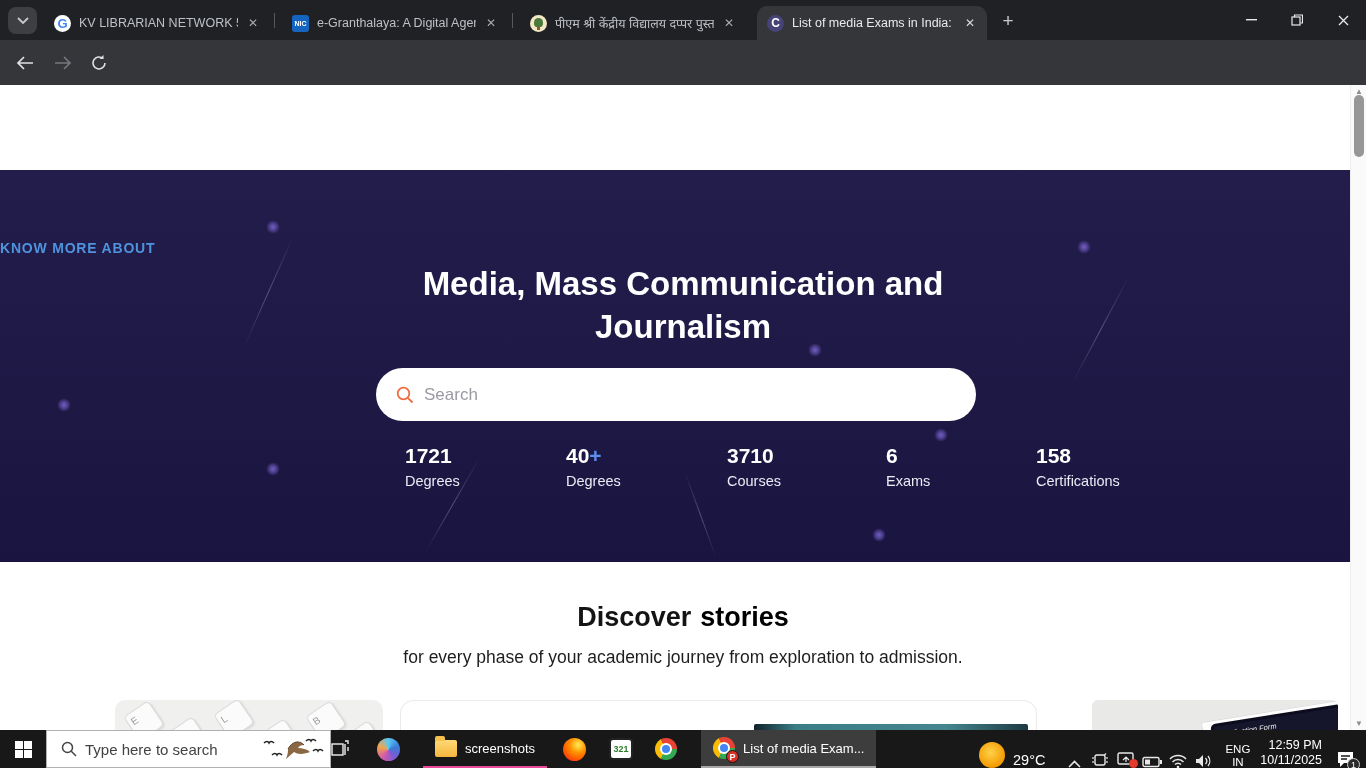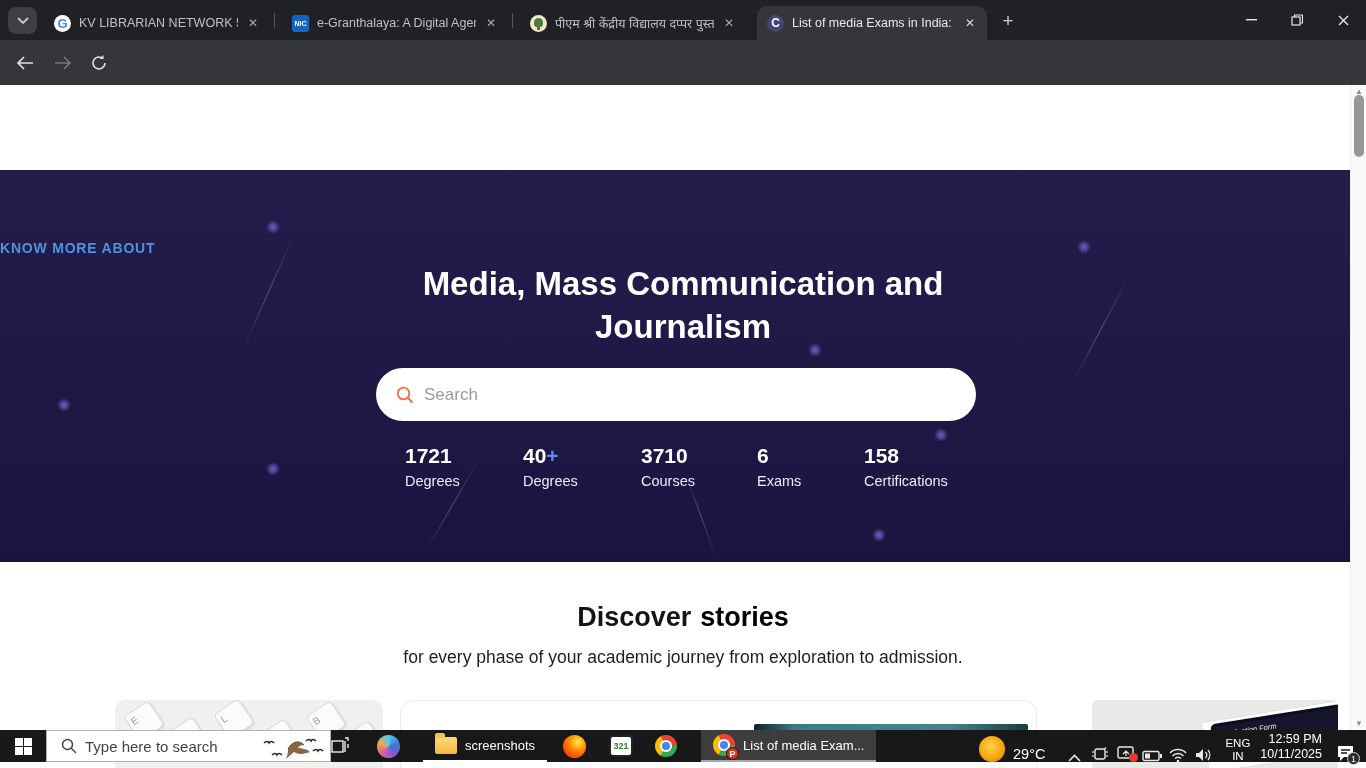--- a/index.html
+++ b/index.html
@@ -50,21 +50,21 @@
 
   
   .hero { position:absolute; top:170px; left:0; width:1366px; height:392px; background:linear-gradient(180deg,#221d4b 0%, #1d1844 60%, #191440 100%); overflow:hidden; }
   .hero .dot { position:absolute; width:14px; height:14px; border-radius:50%; background:radial-gradient(circle,#8a6fe0 0%, #5b49a0 35%, rgba(60,45,110,0) 70%); opacity:.8; }
   .hero .streak { position:absolute; width:1px; background:linear-gradient(180deg, rgba(190,190,230,0.0), rgba(190,190,230,0.35), rgba(190,190,230,0.0)); }
   .eyebrow { position:absolute; top:70px; width:100%; text-align:left; color:#4f93de; font-size:14px; font-weight:bold; letter-spacing:0.8px; }
   .hero-title { position:absolute; top:92px; width:100%; text-align:center; color:#fff; font-size:33px; font-weight:bold; line-height:43px; }
   .hero-search { position:absolute; left:376px; top:198px; width:600px; height:53px; background:#fff; border-radius:27px; display:flex; align-items:center; padding-left:20px; gap:10px; }
   .hero-search input { border:none; outline:none; font-size:17px; color:#555; width:500px; font-family:"Liberation Sans",sans-serif; }
   .hero-search input::placeholder { color:#9a9aa2; }
-  .stats { position:absolute; top:274px; left:405px; display:flex; }
+  .stats { position:absolute; top:274px; left:405px; display:flex;gap:43px; }
   .stat { width:118px; }
   .stat:nth-child(3){ width:116px; } .stat:nth-child(4){ width:107px; }
   .stat .val { color:#fff; font-size:21px; font-weight:bold; }
   .stat .val .plus { color:#5c8ef0; }
   .stat .lbl { color:#eceaf4; font-size:14.5px; margin-top:5px; }
 
   
   .stories-head { position:absolute; top:602px; width:1366px; text-align:center; font-size:27px; font-weight:bold; color:#141414; }
   .stories-head .accent { color:#000000; margin-left:9px; }
   .stories-sub { position:absolute; top:647px; width:1366px; text-align:center; font-size:17.5px; color:#1e1e1e; }
@@ -77,28 +77,28 @@
   .paper { position:absolute; left:112px; top:10px; width:150px; height:52px; background:#fdfdfd; transform:rotate(-9deg); border:1px solid #ddd; }
   .appform { position:absolute; left:120px; top:14px; width:132px; height:34px; background:#15152c; border-radius:5px; transform:rotate(-9deg); border:3px solid #0c0c1e; display:flex; align-items:flex-start; padding:4px 6px; }
   .appform span { color:#f2f2f2; font-size:7.5px; font-style:italic; border-bottom:1px solid #888; }
 
   
   .pg-scroll { position:absolute; left:1350px; top:85px; width:16px; height:645px; background:#fafafa; border-left:1px solid #ededed; }
   .pg-thumb { position:absolute; left:3px; top:10px; width:10px; height:62px; background:#979797; border-radius:6px; }
   .pg-arrow { position:absolute; left:0; width:16px; text-align:center; font-size:8px; color:#8c8c8c; }
 
   
-  .taskbar { position:absolute; top:730px; left:0; width:1366px; height:32px; background:#181818; display:flex; align-items:stretch; }
+  .taskbar { position:absolute; top:730px; left:0; width:1366px; height:38px; background:#181818; display:flex; align-items:stretch; }
   .tb-start { width:46px; display:flex; align-items:center; justify-content:center; }
   .tb-search { width:285px; background:#ffffff; display:flex; align-items:center; position:relative; border:1px solid #b0b0b0; }
   .tb-search input { border:none; outline:none; font-size:15px; color:#333; width:170px; margin-left:8px; background:transparent; font-family:"Liberation Sans",sans-serif; }
   .tb-search input::placeholder { color:#424242; }
   .tb-ic { width:46px; display:flex; align-items:center; justify-content:flex-start; position:relative; }
   .tb-tile { display:flex; align-items:center; gap:8px; padding:0 12px; color:#fff; font-size:13px; position:relative; }
-  .tb-tile.open { border-bottom:2px solid #ffffff; }
+  .tb-tile.open { border-bottom:2px solid #ec4899; }
   .tb-tile.active { background:#3d3d3d; border-bottom:2px solid #a8a8a8; max-width:205px; }
   .tb-tile .lbl { white-space:nowrap; overflow:hidden; }
   .tray { margin-left:auto; display:flex; align-items:flex-end; color:#fff; }
   .tray .sun { width:26px; height:26px; border-radius:50%; background:radial-gradient(circle at 45% 40%, #ffd24a, #f49a00 70%, #e98a00); margin:0 8px 0 6px; }
   .tray .temp { font-size:14.5px; margin-right:16px; }
   .tray-ic { width:26px; display:flex; align-items:center; justify-content:center; color:#e8e8e8; position:relative; }
   .lang { font-size:11.5px; line-height:12.5px; text-align:center; margin:0 10px 0 8px; }
   .clock { font-size:12.5px; line-height:15px; text-align:right; margin-right:10px; }
   .badge1 { position:absolute; right:-2px; bottom:-3px; width:13px; height:13px; border-radius:50%; background:#2b2b2b; border:1px solid #cfcfcf; color:#fff; font-size:9px; display:flex; align-items:center; justify-content:center; }
 

